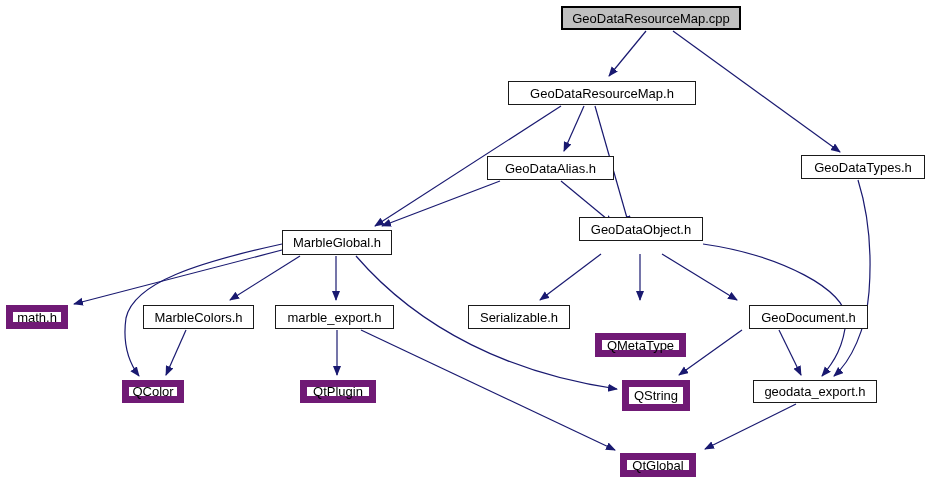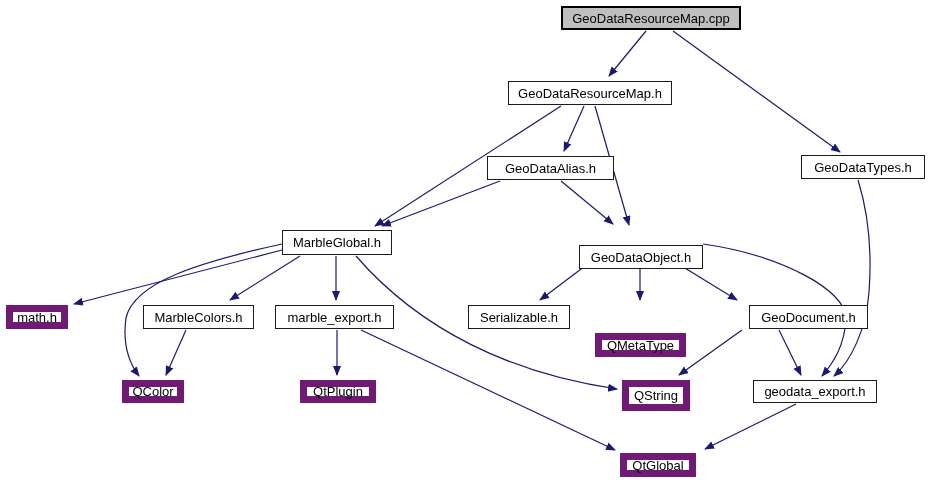--- a/index.html
+++ b/index.html
@@ -83,25 +83,25 @@
         <path d="M640,254 L640,300" class="edge" stroke="#191970" marker-end="url(#arrowhead)"></path>
         <path d="M662,254 L737,300" class="edge" stroke="#191970" marker-end="url(#arrowhead)"></path>
         <path d="M703,244 C780,255 848,290 846,320 C844,346 834,362 822,376" class="edge" stroke="#191970" marker-end="url(#arrowhead)"></path>
         <path d="M742,330 L679,375" class="edge" stroke="#191970" marker-end="url(#arrowhead)"></path>
         <path d="M779,330 L801,375" class="edge" stroke="#191970" marker-end="url(#arrowhead)"></path>
         <path d="M796,404 L705,449" class="edge" stroke="#191970" marker-end="url(#arrowhead)"></path>
       </g>
   </svg>
   <div id="node-layer">
       <div class="node root" style="left: 561px; top: 6px; width: 180px; height: 24px;">GeoDataResourceMap.cpp</div>
-      <div class="node internal" style="left: 508px; top: 81px; width: 164px; height: 24px;">GeoDataResourceMap.h</div>
+      <div class="node internal" style="left: 508px; top: 81px; width: 188px; height: 24px;">GeoDataResourceMap.h</div>
       <div class="node internal" style="left: 487px; top: 156px; width: 127px; height: 24px;">GeoDataAlias.h</div>
       <div class="node internal" style="left: 801px; top: 155px; width: 124px; height: 24px;">GeoDataTypes.h</div>
       <div class="node internal" style="left: 282px; top: 230px; width: 110px; height: 25px;">MarbleGlobal.h</div>
-      <div class="node internal" style="left: 579px; top: 245px; width: 124px; height: 24px;">GeoDataObject.h</div>
+      <div class="node internal" style="left: 579px; top: 217px; width: 124px; height: 24px;">GeoDataObject.h</div>
       <div class="node external" style="left: 6px; top: 305px; width: 62px; height: 24px;">math.h</div>
       <div class="node internal" style="left: 143px; top: 305px; width: 111px; height: 24px;">MarbleColors.h</div>
       <div class="node internal" style="left: 275px; top: 305px; width: 119px; height: 24px;">marble_export.h</div>
       <div class="node internal" style="left: 468px; top: 305px; width: 102px; height: 24px;">Serializable.h</div>
       <div class="node external" style="left: 595px; top: 305px; width: 91px; height: 24px; margin-top: 28px;">QMetaType</div>
       <div class="node internal" style="left: 708px; top: 305px; width: 119px; height: 24px; margin-left: 41px;">GeoDocument.h</div>
       <div class="node external" style="left: 122px; top: 380px; width: 62px; height: 23px;">QColor</div>
       <div class="node external" style="left: 300px; top: 380px; width: 76px; height: 23px;">QtPlugin</div>
       <div class="node external" style="left: 622px; top: 380px; width: 68px; height: 31px;">QString</div>
       <div class="node internal" style="left: 753px; top: 380px; width: 124px; height: 23px;">geodata_export.h</div>

